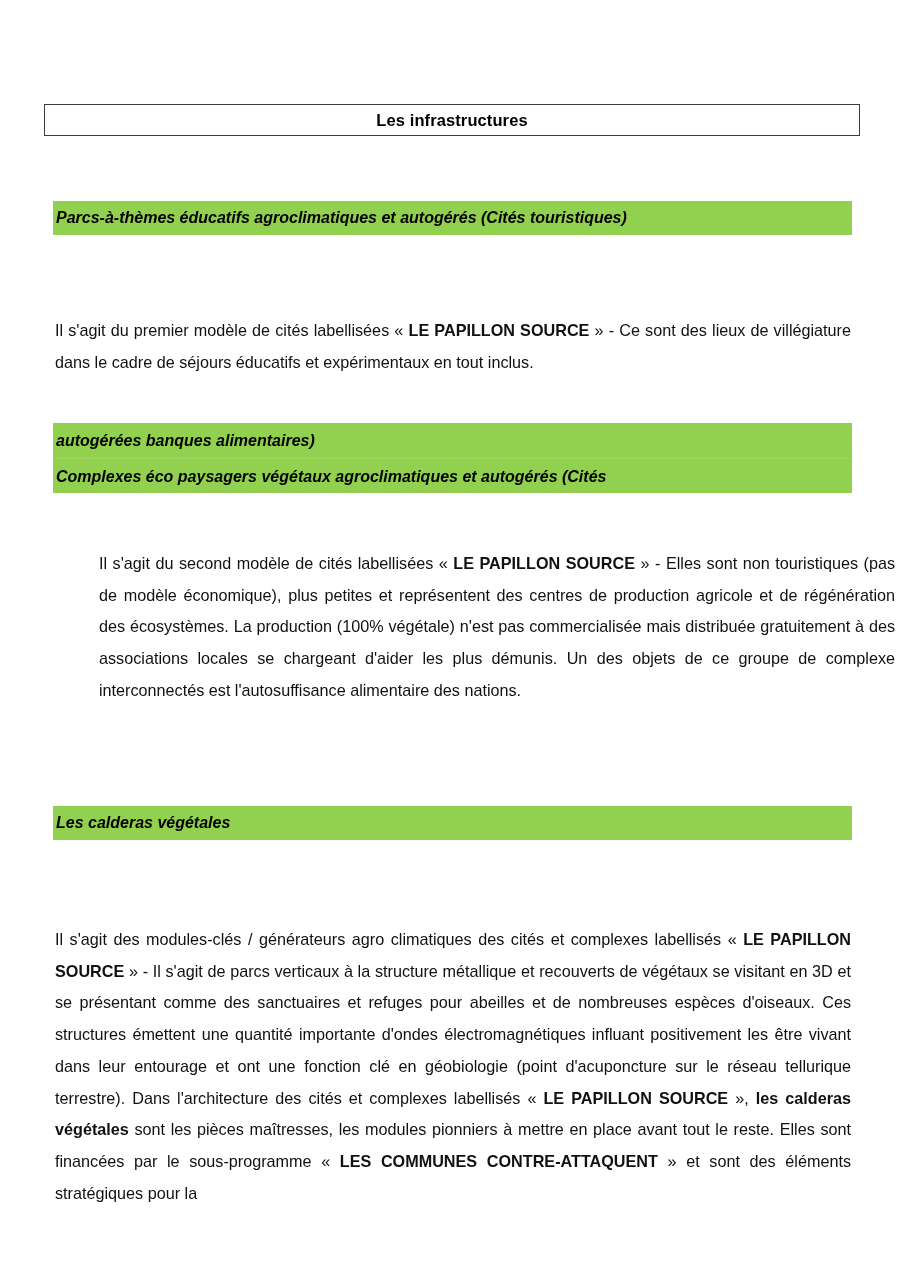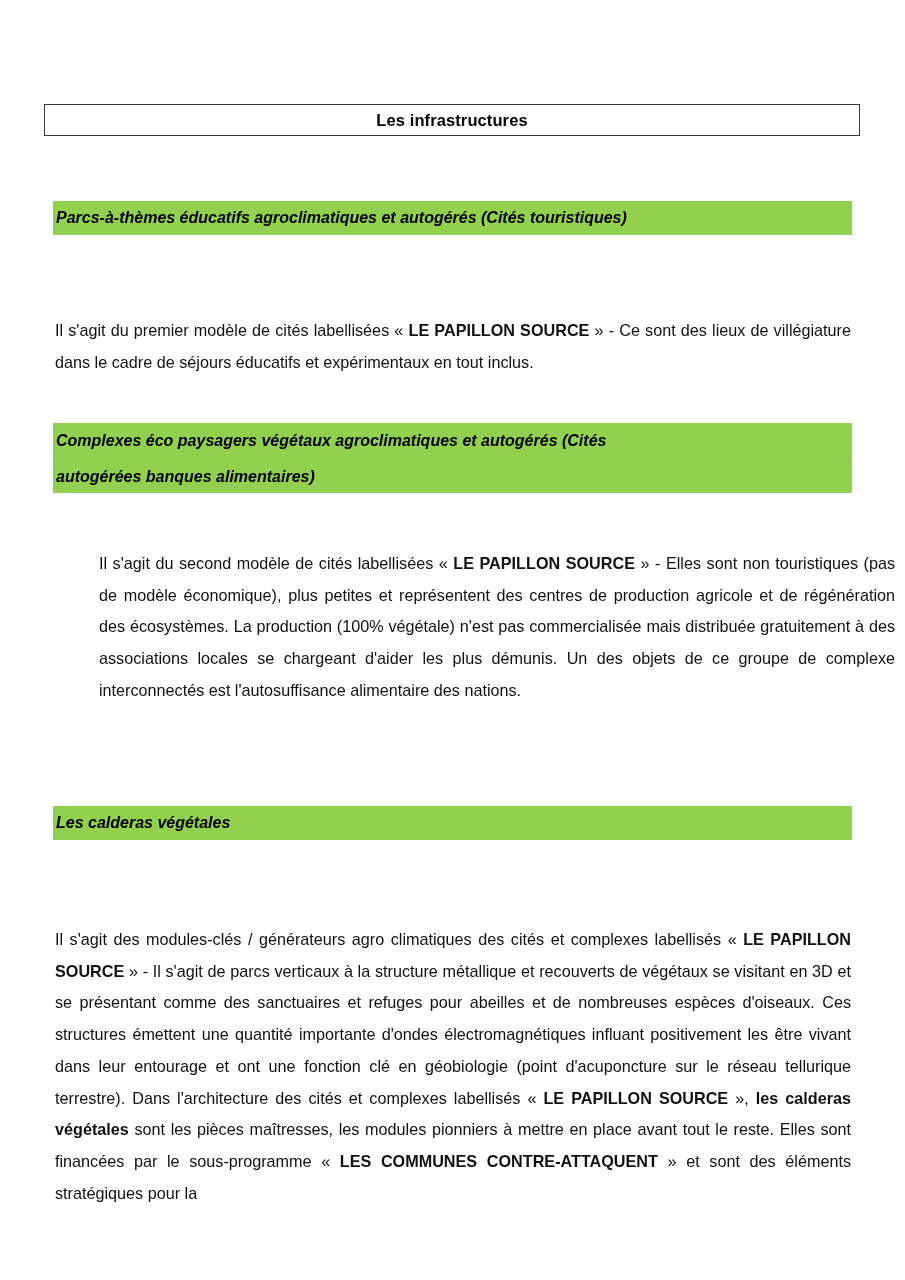--- a/index.html
+++ b/index.html
@@ -94,22 +94,22 @@
     <div class="title-text">Les infrastructures</div>
   </div>
 
   <div class="heading-band" id="heading-1" style="background: rgb(146, 209, 79);">
     <div class="hline">Parcs-à-thèmes éducatifs agroclimatiques et autogérés (Cités touristiques)</div>
   </div>
 
   <div class="body-para" id="para-1">Il s'agit du premier modèle de cités labellisées « <b>LE PAPILLON SOURCE</b> » - Ce sont des lieux de villégiature dans le cadre de séjours éducatifs et expérimentaux en tout inclus.</div>
 
   <div class="heading-band two-line" id="heading-2" style="background: rgb(146, 209, 79);">
+    <div class="hline">autogérées banques alimentaires)</div>
     <div class="hline">Complexes éco paysagers végétaux agroclimatiques et autogérés (Cités</div>
-    <div class="hline">autogérées banques alimentaires)</div>
   </div>
 
   <div class="body-para" id="para-2">Il s'agit du second modèle de cités labellisées « <b>LE PAPILLON SOURCE</b> » - Elles sont non touristiques (pas de modèle économique), plus petites et représentent des centres de production agricole et de régénération des écosystèmes. La production (100% végétale) n'est pas commercialisée mais distribuée gratuitement à des associations locales se chargeant d'aider les plus démunis. Un des objets de ce groupe de complexe interconnectés est l'autosuffisance alimentaire des nations.</div>
 
   <div class="heading-band" id="heading-3" style="background: rgb(146, 209, 79);">
     <div class="hline">Les calderas végétales</div>
   </div>
 
   <div class="body-para" id="para-3">Il s'agit des modules-clés / générateurs agro climatiques des cités et complexes labellisés « <b>LE PAPILLON SOURCE</b> » - Il s'agit de parcs verticaux à la structure métallique et recouverts de végétaux se visitant en 3D et se présentant comme des sanctuaires et refuges pour abeilles et de nombreuses espèces d'oiseaux. Ces structures émettent une quantité importante d'ondes électromagnétiques influant positivement les être vivant dans leur entourage et ont une fonction clé en géobiologie (point d'acuponcture sur le réseau tellurique terrestre). Dans l'architecture des cités et complexes labellisés « <b>LE PAPILLON SOURCE</b> », <b>les calderas végétales</b> sont les pièces maîtresses, les modules pionniers à mettre en place avant tout le reste. Elles sont financées par le sous-programme « <b>LES COMMUNES CONTRE-ATTAQUENT</b> » et sont des éléments stratégiques pour la</div>
 

